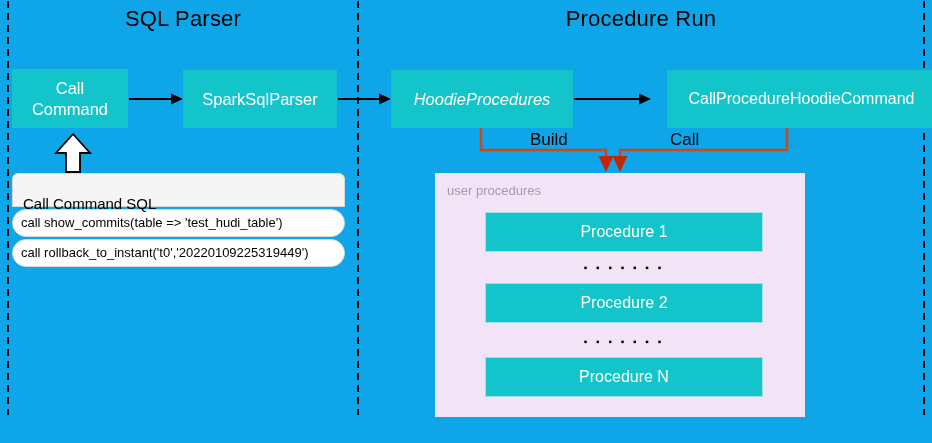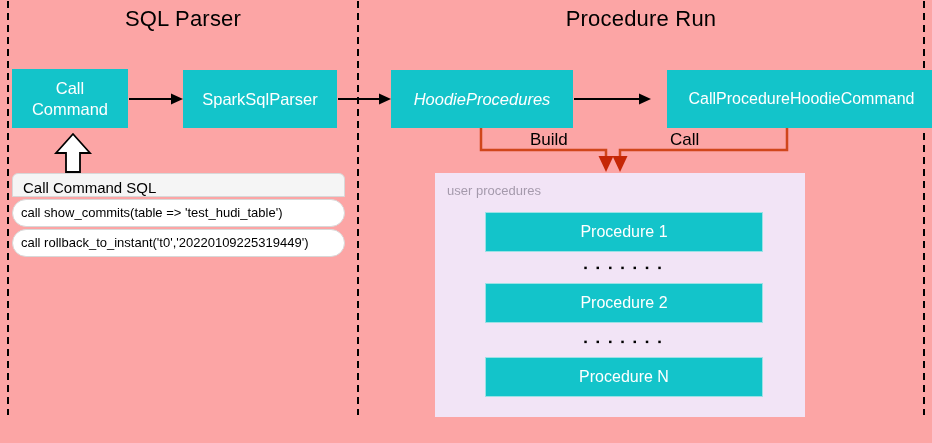--- a/index.html
+++ b/index.html
@@ -1,17 +1,17 @@
 <!DOCTYPE html>
 <html><head>
 <meta charset="utf-8">
 <style>
   html,body{margin:0;padding:0;background:#ffffff;}
   .canvas{
-    position:relative;width:932px;height:443px;background:#fca5a5;
+    position:relative;width:932px;height:443px;background:#0ea5e9;
     font-family:"Liberation Sans", sans-serif;overflow:hidden;
   }
   .overlay{position:absolute;left:0;top:0;z-index:1;}
   .section-title{
     position:absolute;top:6px;font-size:22px;color:#000;text-align:center;z-index:2;
     letter-spacing:0.2px;
   }
   #title-left{left:8px;width:350px;}
   #title-right{left:358px;width:566px;}
   .node{
@@ -26,21 +26,21 @@
   #node-cphc{left:651px;top:70px;width:269px;height:58px;font-size:16px;margin-left:16px;}
   .edge-label{position:absolute;top:130px;font-size:17px;color:#000;z-index:2;width:90px;}
   #label-build{left:530px;}
   #label-call{left:670px;}
   
   #sql-table{
     position:absolute;left:12px;top:173px;width:333px;z-index:2;box-sizing:border-box;
   }
   #sql-table .hdr{
     box-sizing:border-box;height:24px;line-height:28px;background:#f5f5f5;
-    border:1px solid #d8d8d8;border-radius:6px 6px 0 0;padding:0 10px;
+    border:1px solid #d8d8d8;border-radius:6px 6px 0 0;padding:16px 10px;
     font-size:15px;color:#000;
   }
   #sql-table .row{
     box-sizing:border-box;height:28px;line-height:26px;background:#ffffff;
     border:1px solid #d8d8d8;border-radius:14px;margin-top:2px;padding:0 8px;
     font-size:13px;color:#000;white-space:nowrap;
   }
   
   #panel{
     position:absolute;left:435px;top:173px;width:370px;height:244px;

